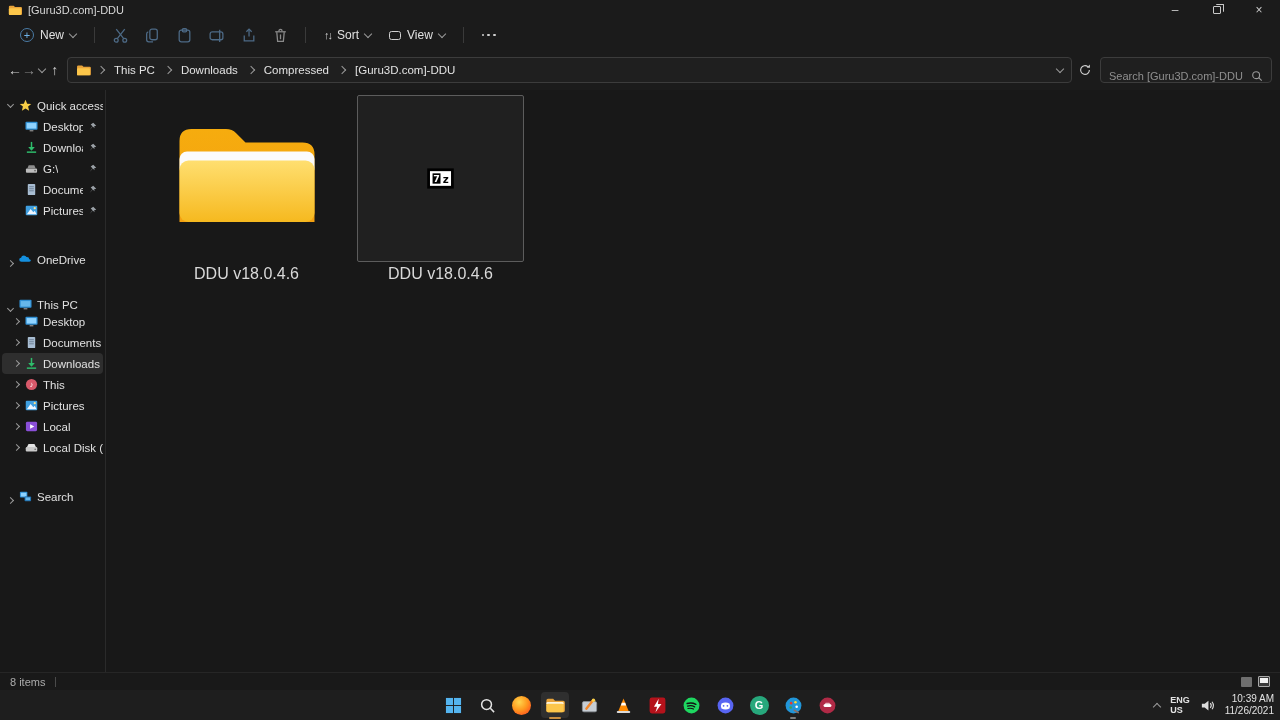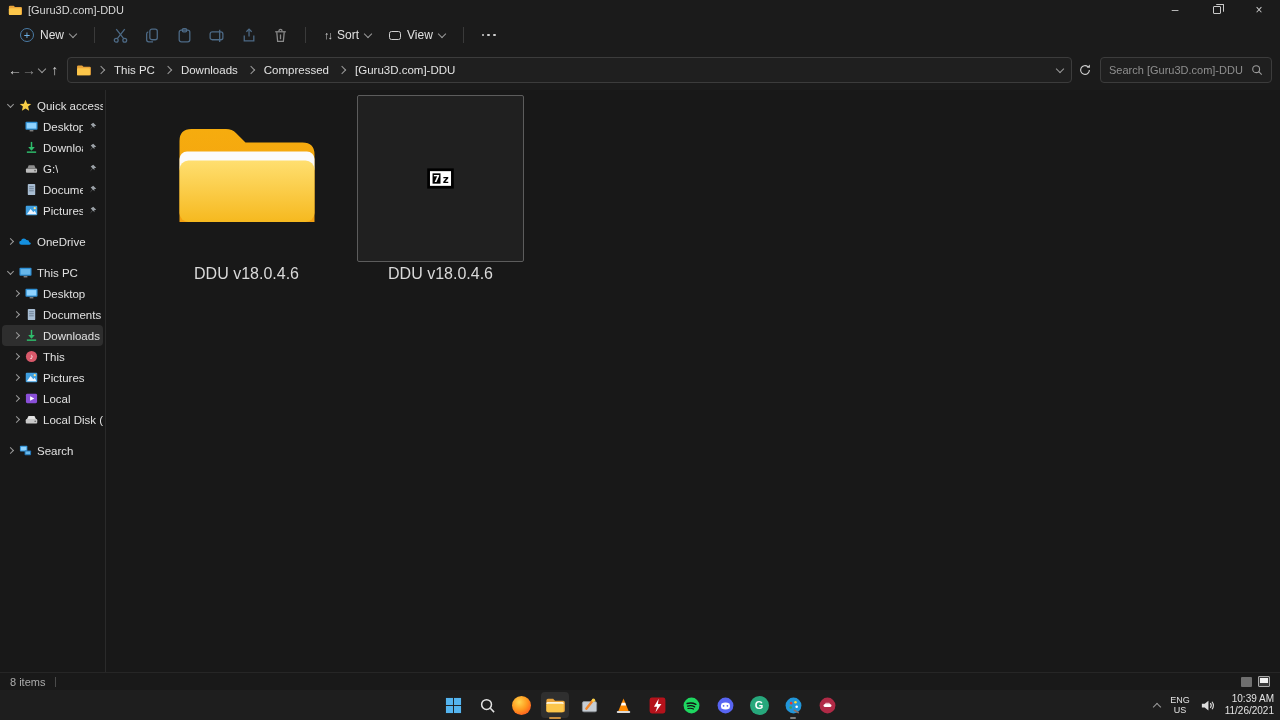--- a/index.html
+++ b/index.html
@@ -41,31 +41,31 @@
     display:flex; align-items:center; padding:0 8px; }
   .navbtn { width:24px; height:24px; display:flex; align-items:center; justify-content:center;
     color:#cfcfcf; font-size:14px; border-radius:4px; }
   .navbtn.dim { color:#8a8a8a; }
   .addressbar { flex:0 0 auto; width:1005px; height:26px; margin-left:6px; background:#1f1f1f;
     border:1px solid #3c3c3c; border-radius:4px; display:flex; align-items:center; padding:0 8px; gap:7px; }
   .crumb { font-size:11.5px; color:#e2e2e2; padding:2px 3px; border-radius:3px; white-space:nowrap; }
   .addr-end { margin-left:auto; display:flex; align-items:center; gap:10px; }
   .refresh { width:24px; height:24px; display:flex; align-items:center; justify-content:center; margin-left:6px; }
   .searchbox { margin-left:8px; flex:1; height:26px; background:#1f1f1f; border:1px solid #3c3c3c;
-    border-radius:4px; display:flex; align-items:center; padding:0 8px; }
+    border-radius:4px; display:flex; align-items:flex-start; padding:12px 8px; }
   .searchbox input { flex:1; background:transparent; border:none; outline:none; color:#cccccc;
     font-size:11px; font-family:"Liberation Sans", sans-serif; }
   .searchbox input::placeholder { color:#8f8f8f; }
 
   
   .bodyarea { position:absolute; top:90px; left:0; right:0; bottom:48px; display:flex; background:#181818;gap:44px; }
   .sidebar { width:106px; border-right:1px solid #2a2a2a; padding-top:5px; overflow:hidden; }
   .srow { height:21px; display:flex; align-items:center; gap:5px; padding-left:6px; margin:0 2px;
     border-radius:4px; font-size:11.5px; color:#e0e0e0; white-space:nowrap; }
-  .srow.gap { margin-top:10px; }
+  .srow.gap { margin-top:24px;align-items:flex-end; }
   .srow .chev-r, .srow .chev-d { flex:0 0 auto; width:5px; height:5px; }
   .srow.lvl1 { padding-left:22px; }
   .srow.lvl1c { padding-left:12px; }
   .srow.selected { background:#2e2e2e; }
   .sicon { width:14px; height:14px; flex:0 0 auto; display:flex; align-items:center; justify-content:center; }
   .slabel { overflow:hidden; text-overflow:clip; }
   .pin { margin-left:auto; padding-right:6px; flex:0 0 auto; display:flex; }
 
   .content { flex:1; position:relative; padding:5px 0 0 13px; display:flex; align-items:flex-start; gap:27px; }
   .file-item { width:167px; text-align:center; }
@@ -90,21 +90,21 @@
   .tbicon { width:28px; height:26px; display:flex; align-items:center; justify-content:center;
     border-radius:4px; position:relative; }
   .tbicon.active { background:#2f2f2f; }
   .tbicon.active::after { content:""; position:absolute; bottom:-1px; left:8px; right:8px; height:2px;
     border-radius:2px; background:#c98e3f; }
   .tbicon.running::after { content:""; position:absolute; bottom:-1px; left:11px; right:11px; height:2px;
     border-radius:2px; background:#7d7d7d; }
   .circle-ico { width:19px; height:19px; border-radius:50%; display:flex; align-items:center;
     justify-content:center; font-size:11px; font-weight:bold; color:#fff; }
   .tray { position:absolute; right:6px; top:0; bottom:0; display:flex; align-items:center; gap:10px; }
-  .lang { font-size:9px; line-height:1.15; color:#e2e2e2; text-align:center; }
+  .lang { font-size:9px; line-height:1.15; color:#e2e2e2; text-align:left;font-weight:bold; }
   .clock { font-size:10px; line-height:1.25; color:#e2e2e2; text-align:right; }
 </style>
 </head>
 <body>
 
 <div class="window">
 
   <div class="titlebar">
     <div class="title-left">
       <svg width="14" height="12" viewBox="0 0 16 13">

